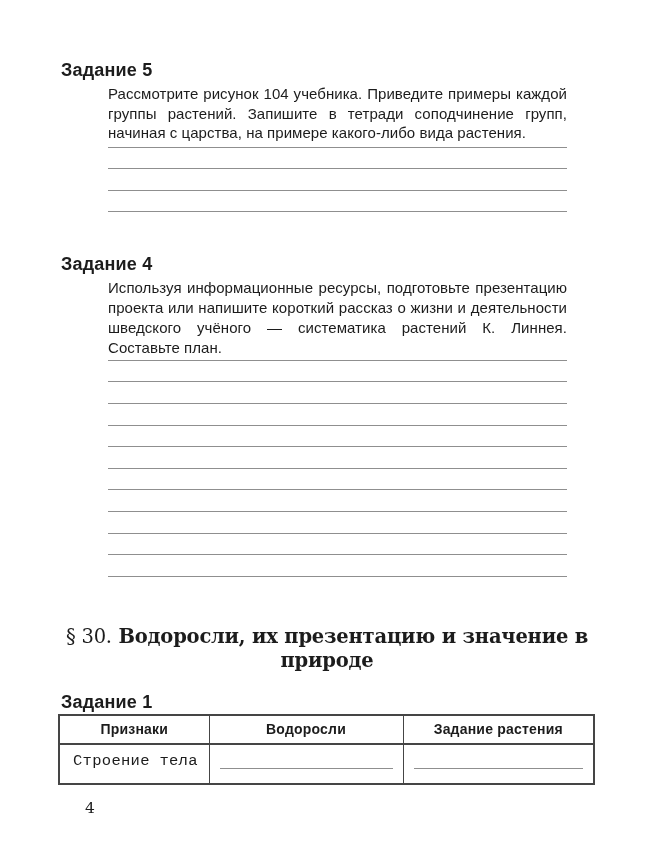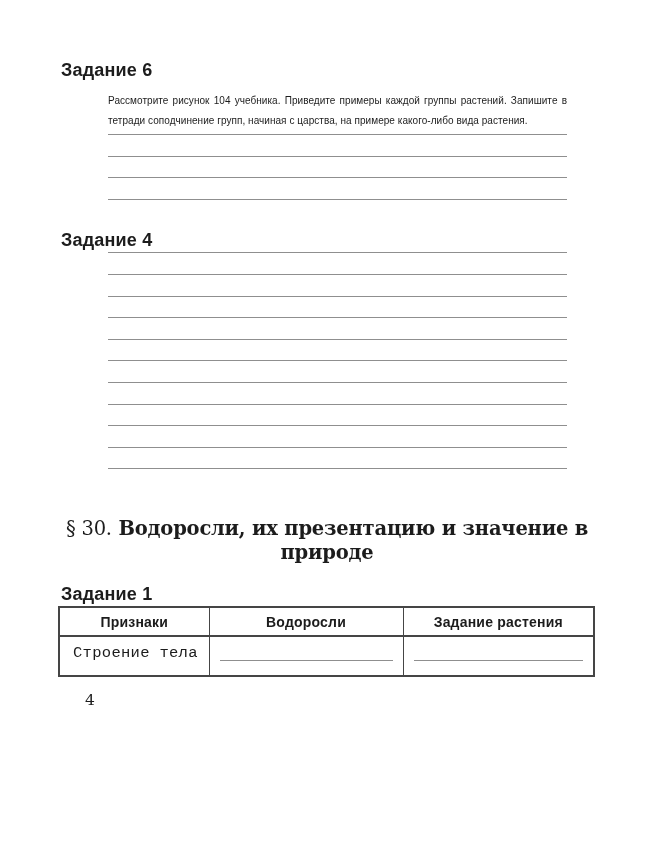--- a/index.html
+++ b/index.html
@@ -18,26 +18,26 @@
     overflow:hidden;
   }
   .page{width:650px;height:848px;position:relative;}
 
   .task-heading{
     font-size:18px;font-weight:bold;line-height:20px;
     margin-left:61px;
     letter-spacing:.2px;
   }
   .task-heading.first{padding-top:60px;}
-  .task-heading.t4{margin-top:30px;}
+  .task-heading.t4{margin-top:42px;}
   .task-heading.t1{margin-top:19px;}
 
   .task-text{
-    margin:11px 83px 0 108px;
-    font-size:10px;line-height:19.7px;
+    margin:4px 83px 0 108px;
+    font-size:15px;line-height:19.7px;
     text-align:justify;
     letter-spacing:.05px;
   }
 
   .answer-lines{margin:0 83px 0 108px;}
   .answer-lines.g1{margin-top:-17px;}
   .answer-lines.g2{margin-top:-18px;}
   .answer-lines .rule{
     height:21.6px;
     border-bottom:1.5px solid var(--rule);
@@ -93,30 +93,31 @@
     margin:14px 0 0 85px;
     font-family:"DejaVu Serif",serif;
     font-size:15.5px;
   }
 </style>
 </head>
 <body>
 
 <div class="page">
 
-  <h2 class="task-heading first">Задание 6</h2>
+  <h2 class="task-heading first">Задание 5</h2>
   <p class="task-text">Рассмотрите рисунок 104 учебника. Приведите примеры каждой группы растений. Запишите в тетради соподчинение групп, начиная с царства, на примере какого-либо вида растения.</p>
   <div class="answer-lines g1">
       <div class="rule"></div>
       <div class="rule"></div>
       <div class="rule"></div>
       <div class="rule"></div>
     </div>
 
   <h2 class="task-heading t4">Задание 4</h2>
+  <p class="task-text">Используя информационные ресурсы, подготовьте презентацию проекта или напишите короткий рассказ о жизни и деятельности шведского учёного — систематика растений К. Линнея. Составьте план.</p>
   <div class="answer-lines g2">
       <div class="rule"></div>
       <div class="rule"></div>
       <div class="rule"></div>
       <div class="rule"></div>
       <div class="rule"></div>
       <div class="rule"></div>
       <div class="rule"></div>
       <div class="rule"></div>
       <div class="rule"></div>

